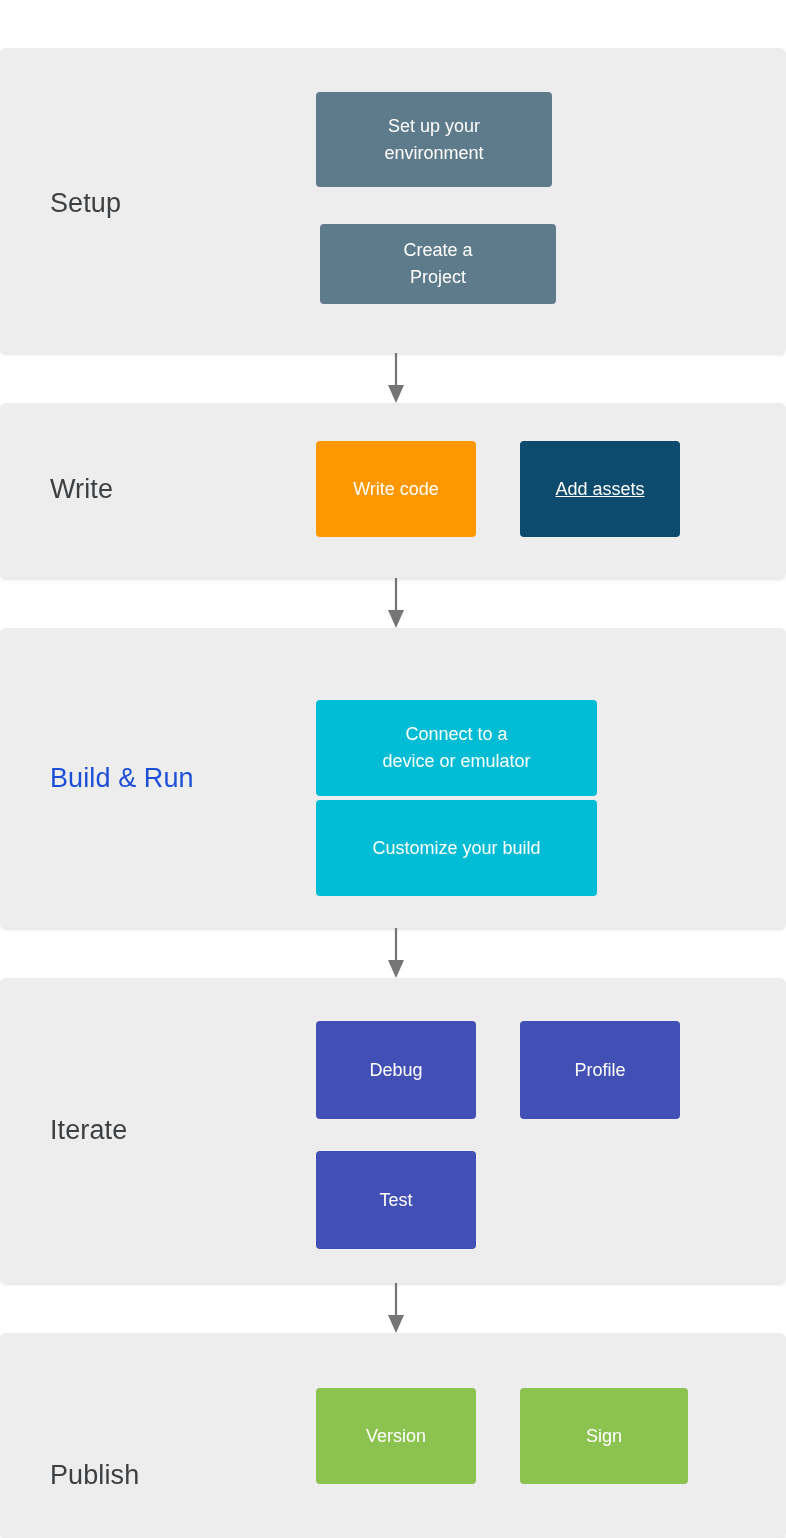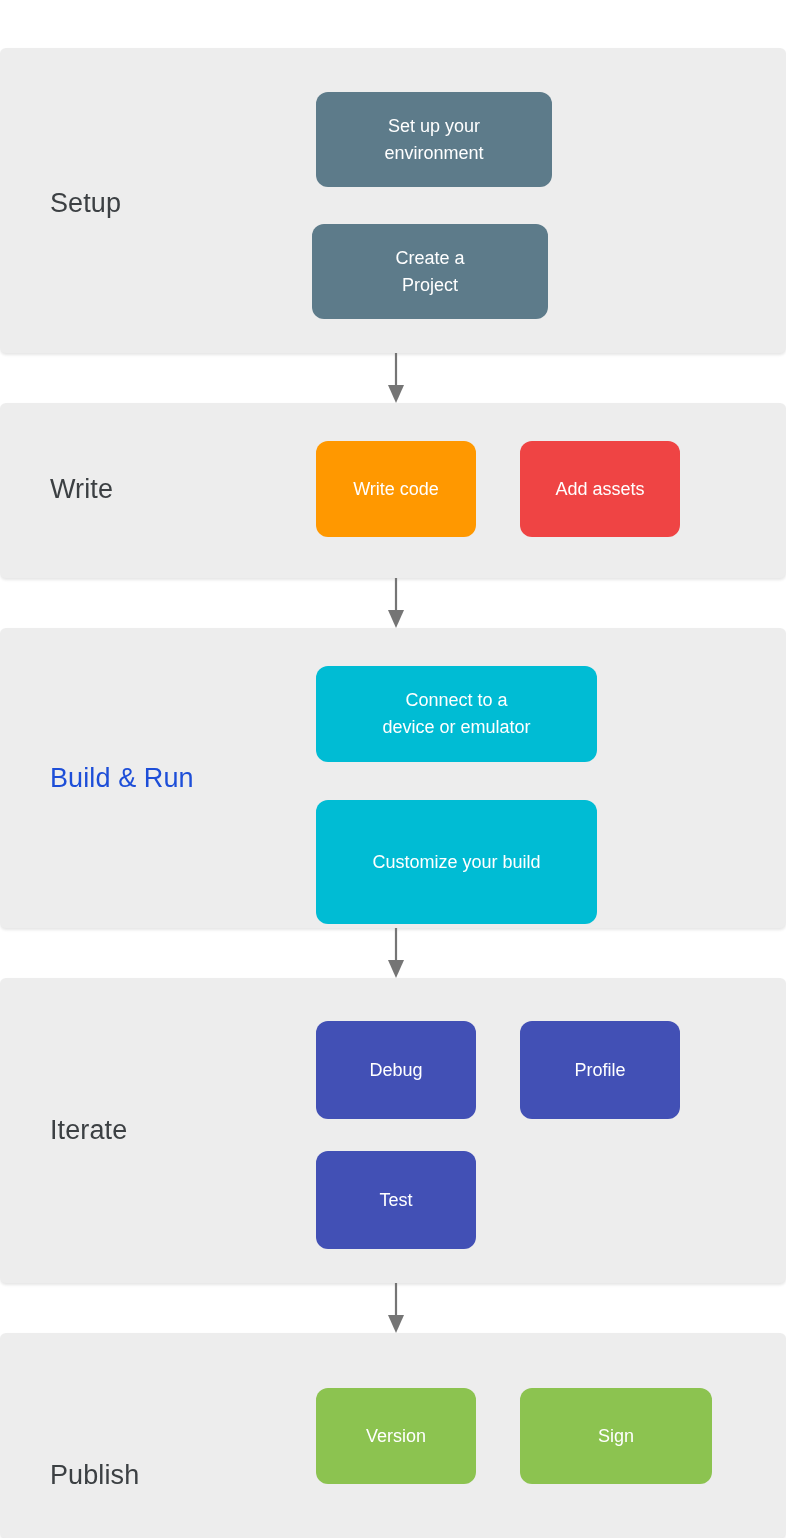--- a/index.html
+++ b/index.html
@@ -35,21 +35,21 @@
     font-size: 27px;
     line-height: 32px;
     color: #3c4043;
     white-space: nowrap;
     letter-spacing: 0.1px;
   }
 
   
   .task {
     position: absolute;
-    border-radius: 12px;
+    border-radius: 4px;
     color: #ffffff;
     font-size: 18px;
     line-height: 27px;
     display: flex;
     align-items: center;
     justify-content: center;
     text-align: center;
     box-sizing: border-box;
     padding: 4px 8px;
     cursor: pointer;
@@ -64,40 +64,40 @@
   .arrow svg { display: block; }
 </style>
 </head>
 <body>
 
 <div id="canvas" style="background: rgb(255, 255, 255);">
     <div class="band" style="top: 48px; height: 305px; background: rgb(237, 237, 237);"></div>
     <div class="band-label" style="top: 187px; color: rgb(60, 64, 67);">Setup</div>
     <div class="task" style="left: 316px; top: 92px; width: 236px; height: 95px; background: rgb(93, 123, 138);">Set up your
 environment</div>
-    <div class="task" style="left: 312px; top: 224px; width: 236px; height: 95px; background: rgb(93, 123, 138);">Create a
+    <div class="task" style="left: 320px; top: 224px; width: 236px; height: 80px; background: rgb(93, 123, 138);">Create a
 Project</div>
     <div class="band" style="top: 403px; height: 175px; background: rgb(237, 237, 237);"></div>
     <div class="band-label" style="top: 473px; color: rgb(60, 64, 67);">Write</div>
     <div class="task" style="left: 316px; top: 441px; width: 160px; height: 96px; background: rgb(255, 152, 0);">Write code</div>
-    <div class="task" style="left: 520px; top: 441px; width: 160px; height: 96px; background: #ef4444;">Add assets</div>
+    <div class="task" style="left: 520px; top: 441px; width: 160px; height: 96px; background: #0c4a6e; text-decoration: underline;">Add assets</div>
     <div class="band" style="top: 628px; height: 300px; background: rgb(237, 237, 237);"></div>
     <div class="band-label" style="top: 762px; color: #1d4ed8;">Build &amp; Run</div>
-    <div class="task" style="left: 316px; top: 666px; width: 281px; height: 96px; background: rgb(0, 188, 212);">Connect to a
+    <div class="task" style="left: 316px; top: 700px; width: 281px; height: 96px; background: rgb(0, 188, 212);">Connect to a
 device or emulator</div>
-    <div class="task" style="left: 316px; top: 800px; width: 281px; height: 124px; background: rgb(0, 188, 212);">Customize your build</div>
+    <div class="task" style="left: 316px; top: 800px; width: 281px; height: 96px; background: rgb(0, 188, 212);">Customize your build</div>
     <div class="band" style="top: 978px; height: 305px; background: rgb(237, 237, 237);"></div>
     <div class="band-label" style="top: 1114px; color: rgb(60, 64, 67);">Iterate</div>
     <div class="task" style="left: 316px; top: 1021px; width: 160px; height: 98px; background: rgb(66, 80, 181);">Debug</div>
     <div class="task" style="left: 316px; top: 1151px; width: 160px; height: 98px; background: rgb(66, 80, 181);">Test</div>
     <div class="task" style="left: 520px; top: 1021px; width: 160px; height: 98px; background: rgb(66, 80, 181);">Profile</div>
     <div class="band" style="top: 1333px; height: 205px; background: rgb(237, 237, 237);"></div>
     <div class="band-label" style="top: 1419px; color: rgb(60, 64, 67); margin-top: 40px;">Publish</div>
     <div class="task" style="left: 316px; top: 1388px; width: 160px; height: 96px; background: rgb(140, 195, 80);">Version</div>
-    <div class="task" style="left: 520px; top: 1388px; width: 192px; height: 96px; background: rgb(140, 195, 80);">Sign</div>
+    <div class="task" style="left: 520px; top: 1388px; width: 168px; height: 96px; background: rgb(140, 195, 80);">Sign</div>
     <div class="arrow" style="left: 383px; top: 353px; height: 50px;">
       <svg width="26" height="50" viewBox="0 0 26 50">
         <line x1="13" y1="0" x2="13" y2="33" stroke="#757575" stroke-width="2.2"></line>
         <polygon points="5,32 21,32 13,50" fill="#757575"></polygon>
       </svg>
     </div>
     <div class="arrow" style="left: 383px; top: 578px; height: 50px;">
       <svg width="26" height="50" viewBox="0 0 26 50">
         <line x1="13" y1="0" x2="13" y2="33" stroke="#757575" stroke-width="2.2"></line>
         <polygon points="5,32 21,32 13,50" fill="#757575"></polygon>

